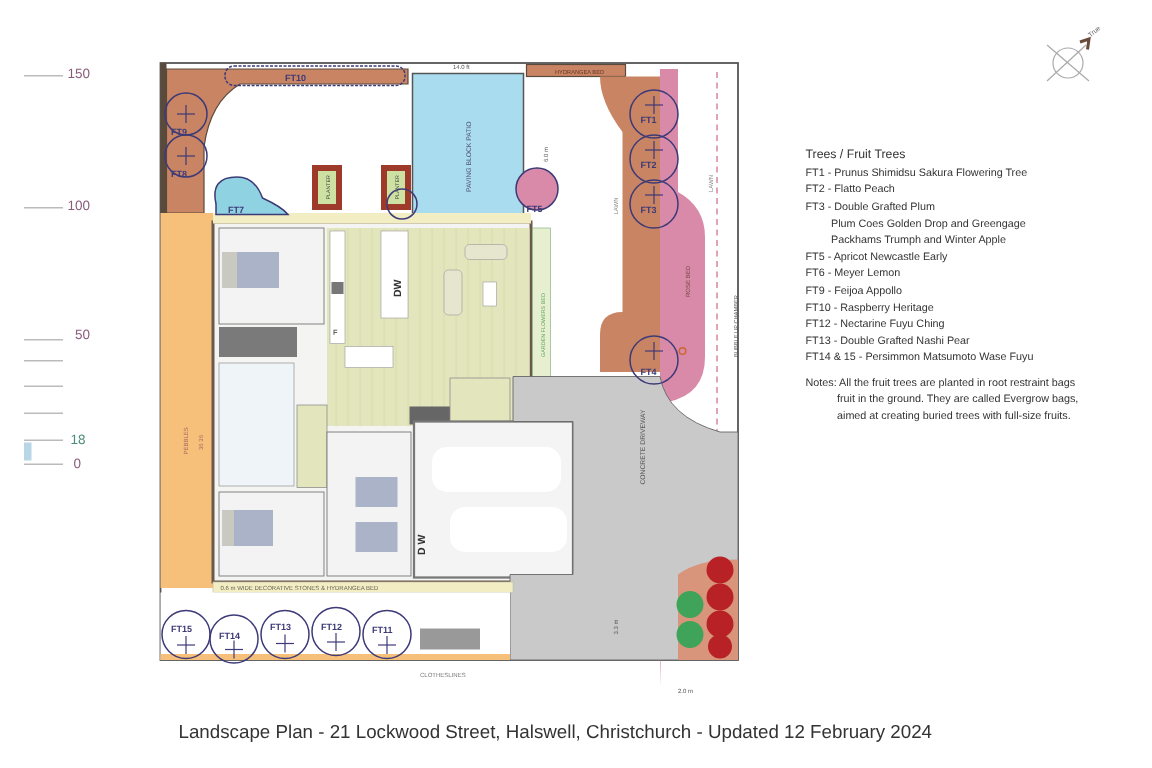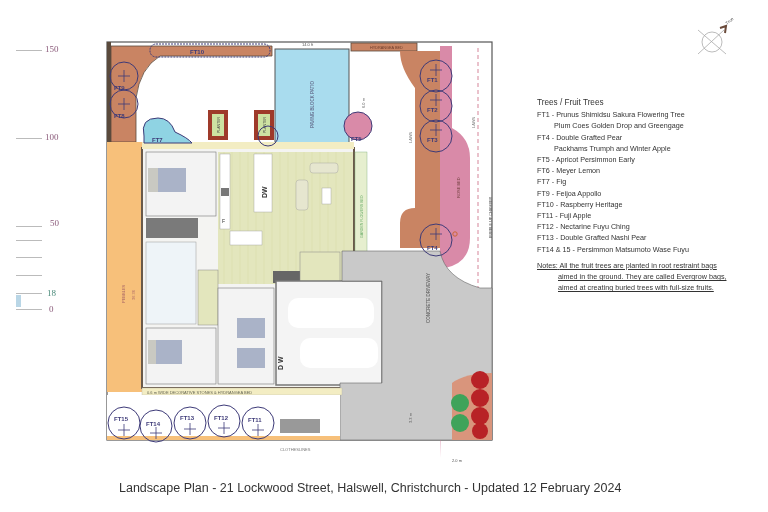--- a/index.html
+++ b/index.html
@@ -1,23 +1,23 @@
 <!DOCTYPE html>
 <html><head>
 <meta charset="utf-8">
 <style>
   html,body{margin:0;padding:0;background:#fff;}
   body{width:768px;height:512px;position:relative;overflow:hidden;font-family:"Liberation Sans",sans-serif;}
   .abs{position:absolute;}
-  .scale-label{position:absolute;font-size:9px;color:#8a5a7a;font-family:Liberation Serif, serif;}
+  .scale-label{position:absolute;font-size:9px;color:#8a5a7a;}
   .scale-line{position:absolute;height:1px;background:#bbb;width:26px;left:16px;}
   .legend{position:absolute;left:537px;top:97px;width:200px;font-size:7.2px;color:#333;line-height:11.2px;}
   .legend .title{font-weight:normal;font-size:8.2px;margin-bottom:1px;}
   .legend .sub{padding-left:17px;}
-  .legend .notes{margin-top:5px;text-decoration:underline;}
+  .legend .notes{margin-top:5px;}
   .legend .notes .n2{padding-left:21px;}
   .caption{position:absolute;left:119px;top:481px;font-size:12.5px;color:#333;}
   svg text{font-family:"Liberation Sans",sans-serif;}
 </style>
 </head>
 <body>
 
 <div>
   <div class="scale-line" style="top:50px"></div>
   <div class="scale-label" style="left:45px;top:44px">150</div>
@@ -232,32 +232,31 @@
     <line x1="118" y1="390" x2="130" y2="390"></line>
       <line x1="124" y1="384" x2="124" y2="396"></line>
     <line x1="152" y1="392" x2="164" y2="392"></line>
       <line x1="158" y1="386" x2="158" y2="398"></line>
   </g>
 </svg>
 
 <div class="legend">
   <div class="title">Trees / Fruit Trees</div>
   <div>FT1 - Prunus Shimidsu Sakura Flowering Tree</div>
+  <div>FT2 - Flatto Peach</div>
+  <div>FT3 - Double Grafted Plum</div>
   <div class="sub">Plum Coes Golden Drop and Greengage</div>
-  <div>FT4 - Double Grafted Pear</div>
   <div class="sub">Packhams Trumph and Winter Apple</div>
-  <div>FT5 - Apricot Persimmon Early</div>
+  <div>FT5 - Apricot Newcastle Early</div>
   <div>FT6 - Meyer Lemon</div>
-  <div>FT7 - Fig</div>
   <div>FT9 - Feijoa Appollo</div>
   <div>FT10 - Raspberry Heritage</div>
-  <div>FT11 - Fuji Apple</div>
   <div>FT12 - Nectarine Fuyu Ching</div>
   <div>FT13 - Double Grafted Nashi Pear</div>
   <div>FT14 &amp; 15 - Persimmon Matsumoto Wase Fuyu</div>
   <div class="notes">
     <div><span>Notes:</span> <span>All the fruit trees are planted in root restraint bags</span></div>
-    <div class="n2">aimed in the ground. They are called Evergrow bags,</div>
+    <div class="n2">fruit in the ground. They are called Evergrow bags,</div>
     <div class="n2">aimed at creating buried trees with full-size fruits.</div>
   </div>
 </div>
 
 <div class="caption">Landscape Plan - 21 Lockwood Street, Halswell, Christchurch - Updated 12 February 2024</div>
 
 </body></html>

